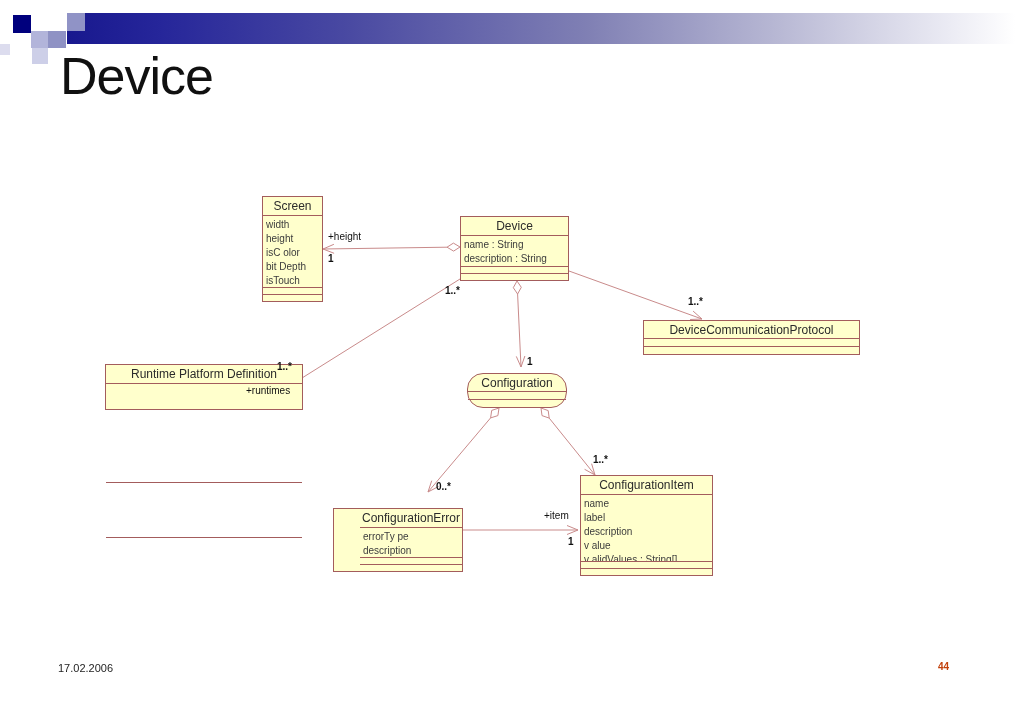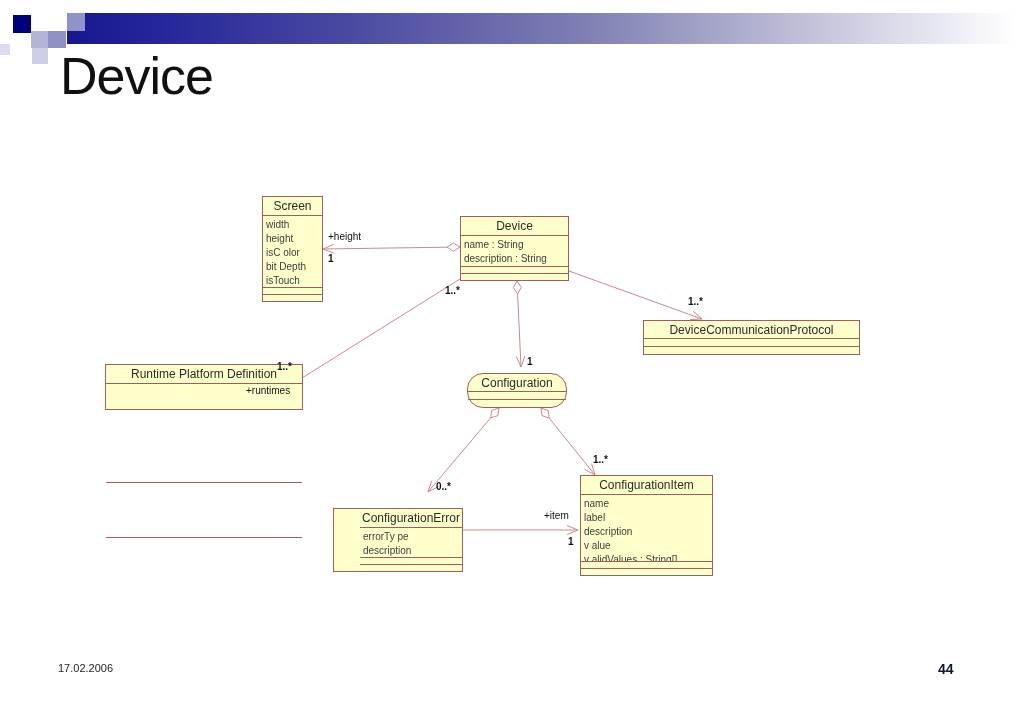--- a/index.html
+++ b/index.html
@@ -20,21 +20,21 @@
   #sq-white     { left:48px; top:13px; width:18px; height:18px; background:#ffffff; }
   #sq-med1      { left:67px; top:13px; width:18px; height:18px; background:#9093c6; }
   #sq-lightlav  { left:32px; top:48px; width:16px; height:16px; background:#cdcfe8; }
   #sq-edge      { left:0;    top:44px; width:10px; height:11px; background:#dcdcee; }
   
   #page-title {
     position:absolute; left:60px; top:48px; font-size:52px; line-height:1.1;
     color:#101010; letter-spacing:-1px;
   }
   #footer-date { position:absolute; left:58px; top:662px; font-size:11px; color:#1d1d1d; }
-  #footer-page { position:absolute; left:938px; top:661px; font-size:14px; font-weight:bold; color:#0f172a; }
+  #footer-page { position:absolute; left:938px; top:661px; font-size:10px; font-weight:bold; color:#c2410c; }
   
   .uml-box {
     position:absolute; background:#ffffcc; border:1px solid #a35c5c;
     box-sizing:border-box; display:flex; flex-direction:column;
   }
   .uml-title {
     flex:0 0 auto; font-size:12px; line-height:18px; text-align:center;
     color:#2b2b2b; border-bottom:1px solid #a35c5c; white-space:nowrap; overflow:hidden;
   }
   .uml-title.no-sep { border-bottom:none; flex:1 1 auto; }

